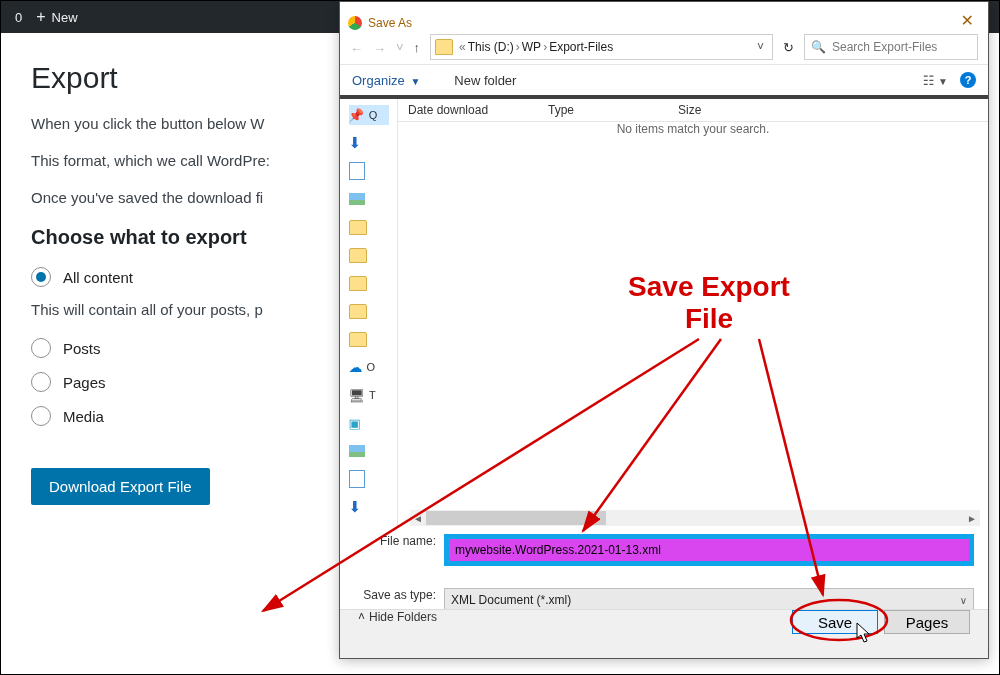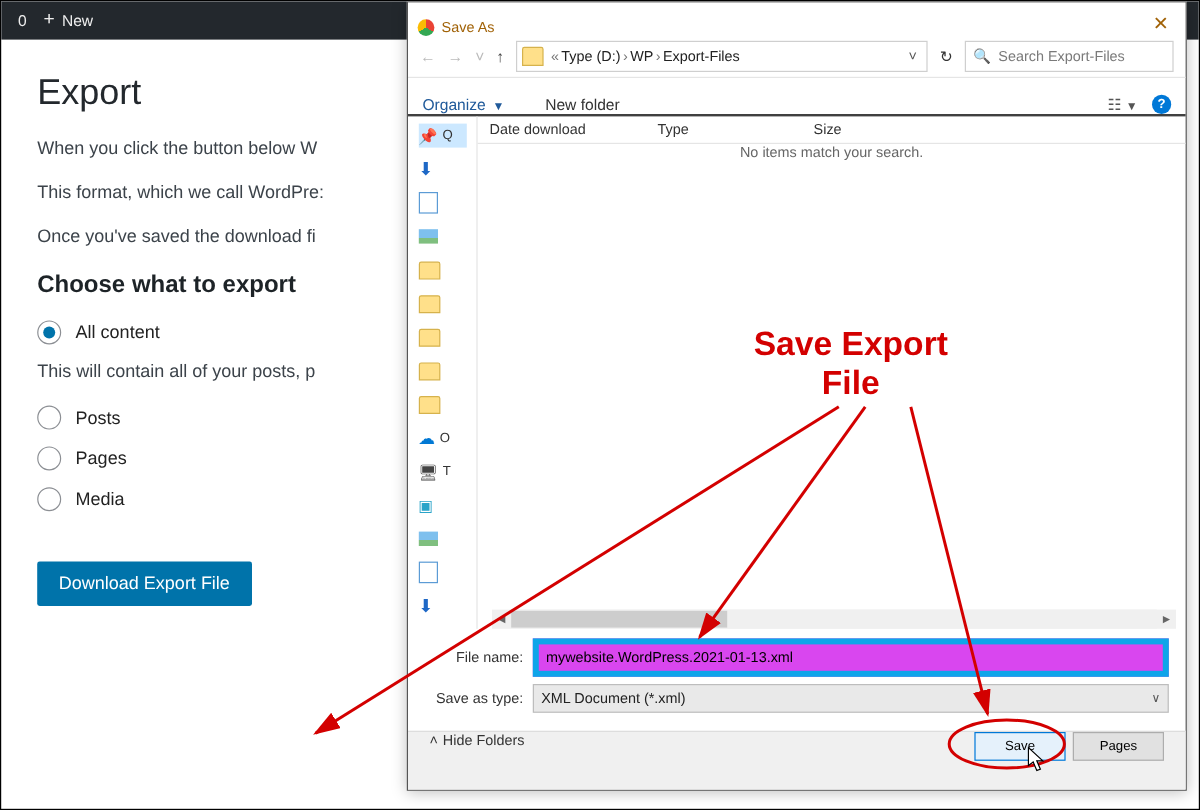--- a/index.html
+++ b/index.html
@@ -24,21 +24,21 @@
 .sa-nav{height:34px;display:flex;align-items:center;gap:10px;padding:0 10px}
 .nav-arrow{font-size:13px;color:#444;user-select:none}
 .nav-arrow.dis{color:#bbb}
 .crumbs{flex:1;display:flex;align-items:center;border:1px solid #cfcfcf;height:24px;padding:0 4px;background:#fff}
 .crumb-ico{width:16px;height:14px;background:#ffe08a;border:1px solid #d6b24c;border-radius:2px 2px 0 0;margin-right:4px}
 .crumb-sep{color:#777;margin:0 2px}
 .crumbs .drop{margin-left:auto;color:#555;padding:0 4px}
 .refresh{font-size:13px;color:#333}
 .search{display:flex;align-items:center;border:1px solid #cfcfcf;height:24px;width:160px;padding:0 6px;color:#7a7a7a}
 .search .sico{margin-right:6px;font-size:12px}
-.sa-tools{height:30px;display:flex;align-items:flex-end;padding:0 12px;font-size:13px;border-top:1px solid #e5e5e5;border-bottom:2px solid #404040}
+.sa-tools{height:30px;display:flex;align-items:center;padding:0 12px;font-size:13px;border-top:1px solid #e5e5e5;border-bottom:4px solid #404040}
 .sa-tools .org{color:#205a9a}
 .sa-tools .drop{color:#205a9a;font-size:10px;margin-left:2px}
 .sa-tools .newf{margin-left:34px;color:#333}
 .sa-tools .vright{margin-left:auto;display:flex;align-items:center;gap:12px}
 .view-ico{color:#555;font-size:13px}
 .help-ico{width:16px;height:16px;border-radius:50%;background:#0078d7;color:#fff;display:flex;align-items:center;justify-content:center;font-size:11px;font-weight:bold}
 .sa-body{position:relative;height:427px;display:flex}
 .tree{width:58px;border-right:1px solid #e5e5e5;padding:6px 0;box-sizing:border-box;display:flex;flex-direction:column;align-items:center;gap:8px;overflow:hidden}
 .tree-item{width:40px;height:20px;display:flex;align-items:center;gap:4px;font-size:11px;color:#333}
 .tree-item.sel{background:#cce8ff}
@@ -56,30 +56,30 @@
 .fhdr .c1{width:250px}
 .fhdr .sort{color:#777;font-size:10px;margin-left:120px}
 .fhdr .c2{width:120px}
 .fhdr .c3{width:110px}
 .empty{text-align:center;color:#666;margin-top:0;font-size:12px}
 .hscroll{position:absolute;left:70px;right:8px;bottom:0;height:16px;background:#f0f0f0;display:flex;align-items:center}
 .hscroll .tr{width:16px;text-align:center;color:#666;font-size:10px}
 .hscroll .track{flex:1;height:16px;background:#f0f0f0}
 .hscroll .thumb{width:180px;height:14px;background:#cdcdcd;margin:1px 0}
 .sa-fields{padding:8px 14px}
-.field-row{display:flex;align-items:center;margin-bottom:6px}
+.field-row{display:flex;margin-bottom:22px}
 .field-row label{width:82px;text-align:right;margin-right:8px;font-size:12px;color:#333}
 .fname{flex:1;height:22px;border:5px solid #0ea5e9;background:#d946ef;padding:0 6px;font-size:12px}
 .ftype{flex:1;height:22px;border:1px solid #bdbdbd;background:#e9e9e9;padding:0 6px;font-size:12px;display:flex;align-items:center;justify-content:space-between}
 .ftype .dd{color:#555;font-size:10px}
 .sa-footer{position:absolute;left:0;right:0;bottom:0;height:48px;display:flex;align-items:flex-start;padding:0 18px;background:#f0f0f0;border-top:1px solid #ddd}
 .hidefold{font-size:12px;color:#333}
 .hidefold .caret{margin-right:4px}
 .btns{margin-left:auto;display:flex;gap:6px}
-.winbtn{width:76px;height:24px;font-size:11px;background:#e1e1e1;border:1px solid #adadad;cursor:pointer}
+.winbtn{width:86px;height:24px;font-size:15px;background:#e1e1e1;border:1px solid #adadad;cursor:pointer}
 .winbtn.save{background:#e5f1fb;border:1px solid #0078d7}
 
 
 svg.anno{position:absolute;left:0;top:0;width:1000px;height:675px;pointer-events:none}
 .anno-label{position:absolute;font-family:Arial,sans-serif;font-weight:600;color:#d30000;font-size:28px;line-height:1.15;text-align:center}
 .cursor{position:absolute;width:16px;height:22px;pointer-events:none}
 </style>
 </head>
 <body>
 
@@ -129,21 +129,21 @@
     </div>
 
     <div class="sa-nav">
       <span class="nav-arrow dis">←</span>
       <span class="nav-arrow dis">→</span>
       <span class="nav-arrow dis">˅</span>
       <span class="nav-arrow">↑</span>
       <div class="crumbs">
         <span class="crumb-ico"></span>
         <span class="crumb-sep">«</span>
-        <span>Type (D:)</span>
+        <span>This (D:)</span>
         <span class="crumb-sep">›</span>
         <span>WP</span>
         <span class="crumb-sep">›</span>
         <span>Export-Files</span>
         <span class="drop">˅</span>
       </div>
       <span class="refresh">↻</span>
       <div class="search">
         <span class="sico">🔍</span>
         <span>Search Export-Files</span>

